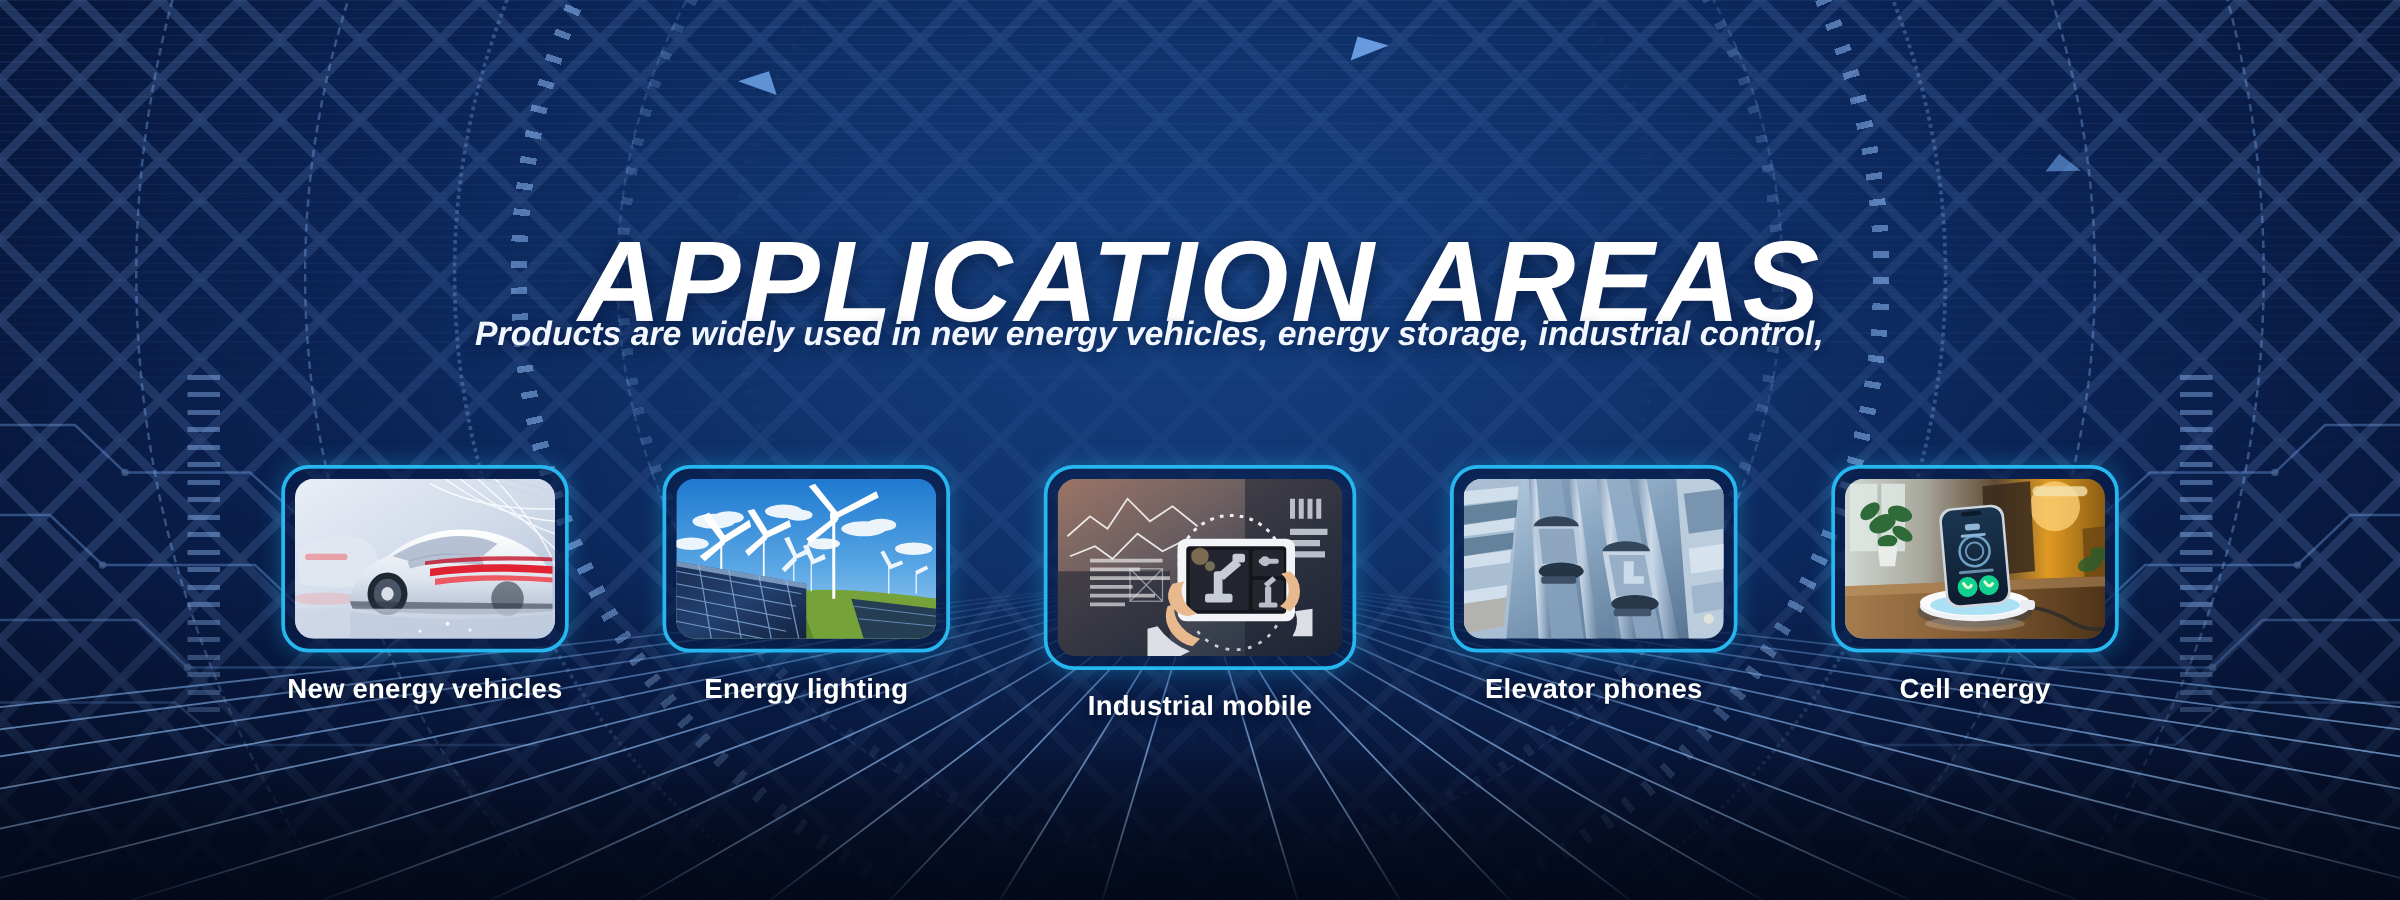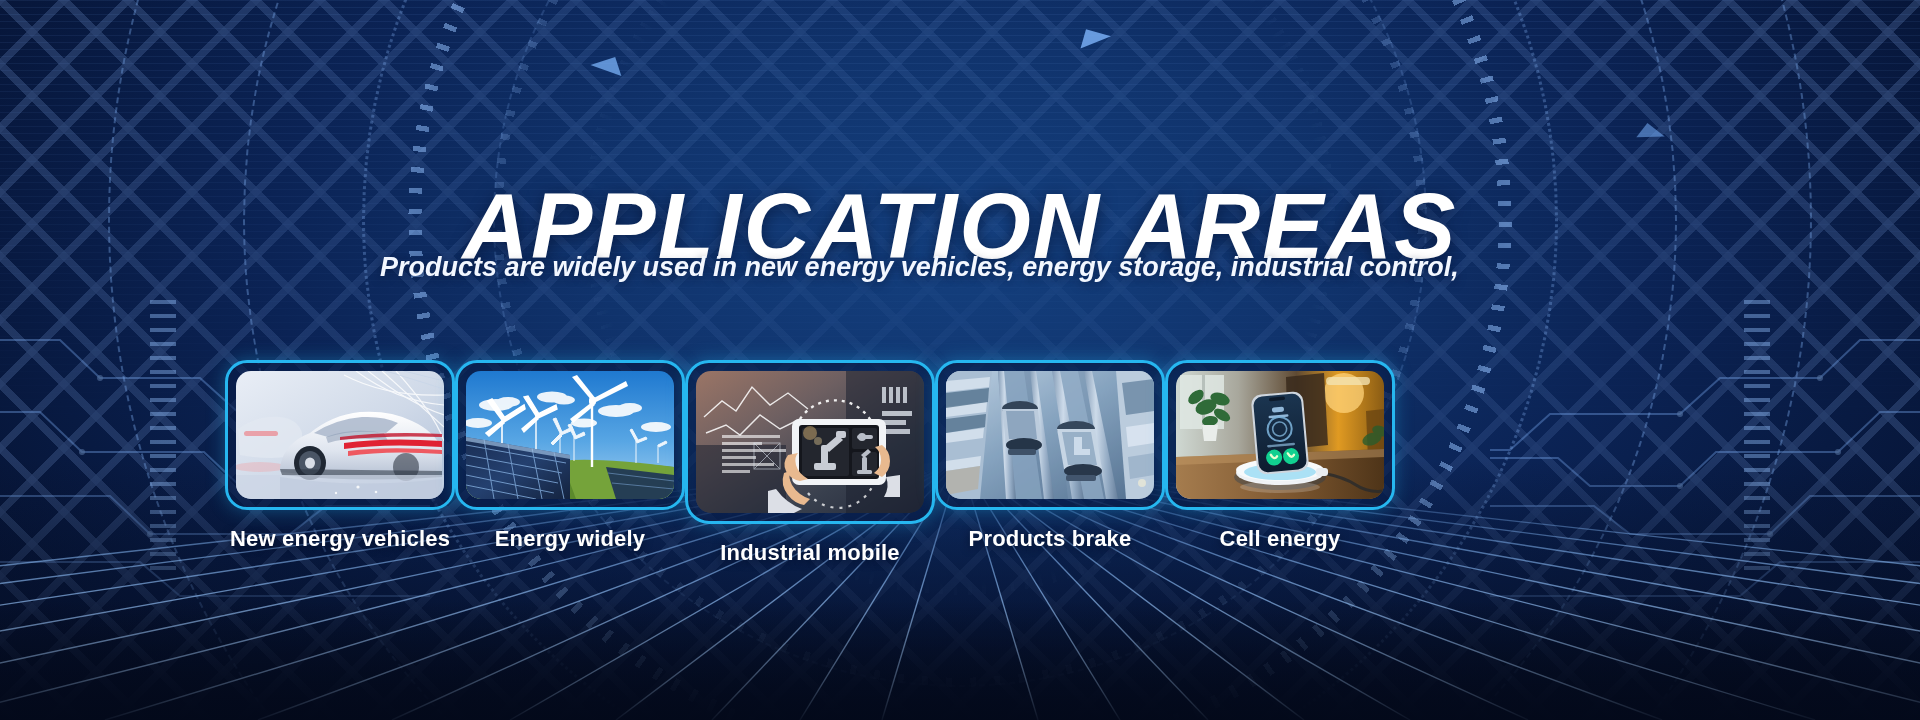--- a/index.html
+++ b/index.html
@@ -121,23 +121,23 @@
   .subtitle{
     position:absolute;top:250px;left:50%;transform:translateX(-50%);
     width:1160px;text-align:left;
     font-size:27px;line-height:1.33;
     font-weight:bold;font-style:italic;
     color:#f2f7ff;
     text-shadow:0 2px 10px rgba(5,20,55,.7);
   }
 
   .cards{
-    position:absolute;top:360px;left:50%;transform:translateX(-50%);
+    position:absolute;top:372px;left:50%;transform:translateX(-50%);
     width:1470px;height:210px;
-    display:flex;align-items:flex-start;justify-content:flex-start;
+    display:flex;align-items:flex-start;justify-content:space-between;
   }
   .card{
     position:relative;
     display:flex;flex-direction:column;align-items:center;
     cursor:pointer;
   }
   .frame{
     border:3px solid #26b7f0;
     border-radius:22px;
     padding:8px;
@@ -442,21 +442,21 @@
               </g>
               <path d="M0 66 L104 84 L104 88 L0 70 Z" fill="#9dbde0" opacity=".7"></path>
               <path d="M140 96 L208 104 L208 128 L150 128 Z" fill="#1d3358" opacity=".9"></path>
               <g stroke="#7fa8d8" stroke-width=".8" opacity=".7">
                 <path d="M142 102 L208 110"></path>
                   <path d="M146 112 L208 118"></path>
               </g>
             </svg>
           </div>
         </div>
-        <div class="label">Energy widely</div>
+        <div class="label">Energy lighting</div>
       </div>
 
       <div class="card big">
         <div class="frame">
           <div class="thumb">
             <svg viewBox="0 0 228 142" preserveAspectRatio="xMidYMid slice">
               <defs>
                 <linearGradient id="indbg" x1="0" y1="0" x2="1" y2="1">
                   <stop offset="0%" stop-color="#9b7566"></stop>
                     <stop offset="35%" stop-color="#6d5f61"></stop>
@@ -612,21 +612,21 @@
                 <path d="M170 0 L208 0 L208 128 L180 128 Z" fill="#cdd9e4"></path>
                 <path d="M176 12 L208 8 L208 40 L180 44 Z" fill="#5f7c96" opacity=".7"></path>
                 <path d="M180 56 L208 52 L208 72 L182 76 Z" fill="#eef3f8"></path>
                 <path d="M182 86 L208 82 L208 104 L184 108 Z" fill="#aebfd0"></path>
                 <circle cx="196" cy="112" r="4" fill="#fdf6dd" opacity=".9"></circle>
               </g>
               <rect width="208" height="128" fill="#4f7fb8" opacity=".14"></rect>
             </svg>
           </div>
         </div>
-        <div class="label">Products brake</div>
+        <div class="label">Elevator phones</div>
       </div>
 
       <div class="card">
         <div class="frame">
           <div class="thumb">
             <svg viewBox="0 0 208 128" preserveAspectRatio="xMidYMid slice">
               <defs>
                 <linearGradient id="room" x1="0" y1="0" x2="1" y2="0">
                   <stop offset="0%" stop-color="#cfd8d2"></stop>
                     <stop offset="30%" stop-color="#a8a79c"></stop>

